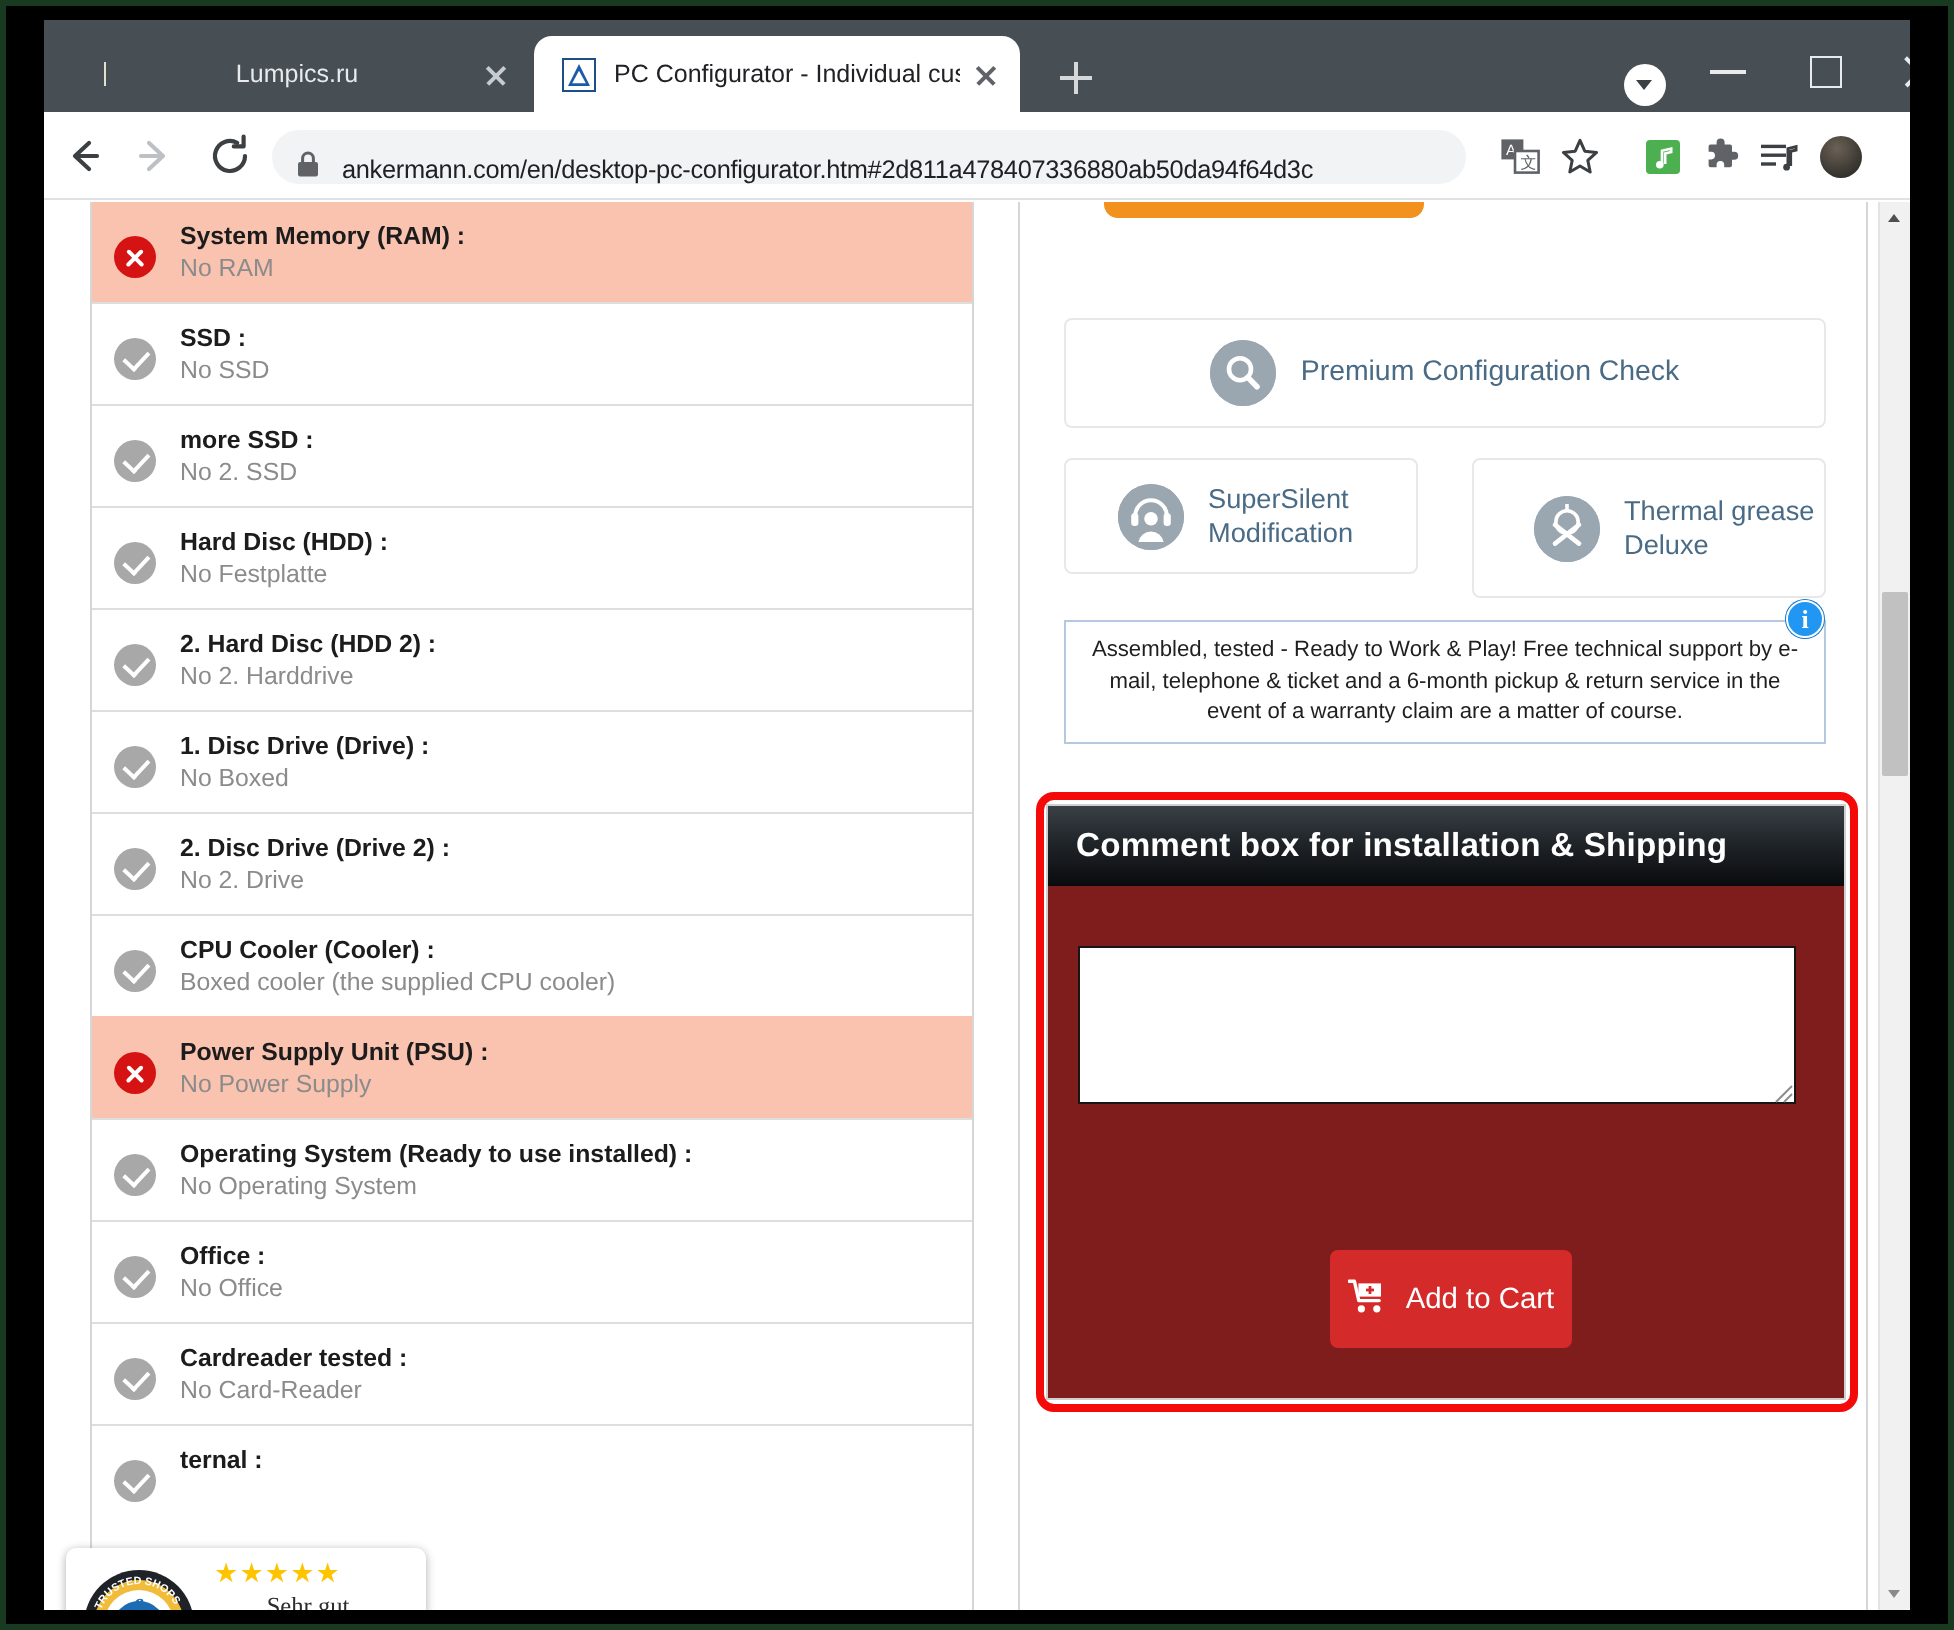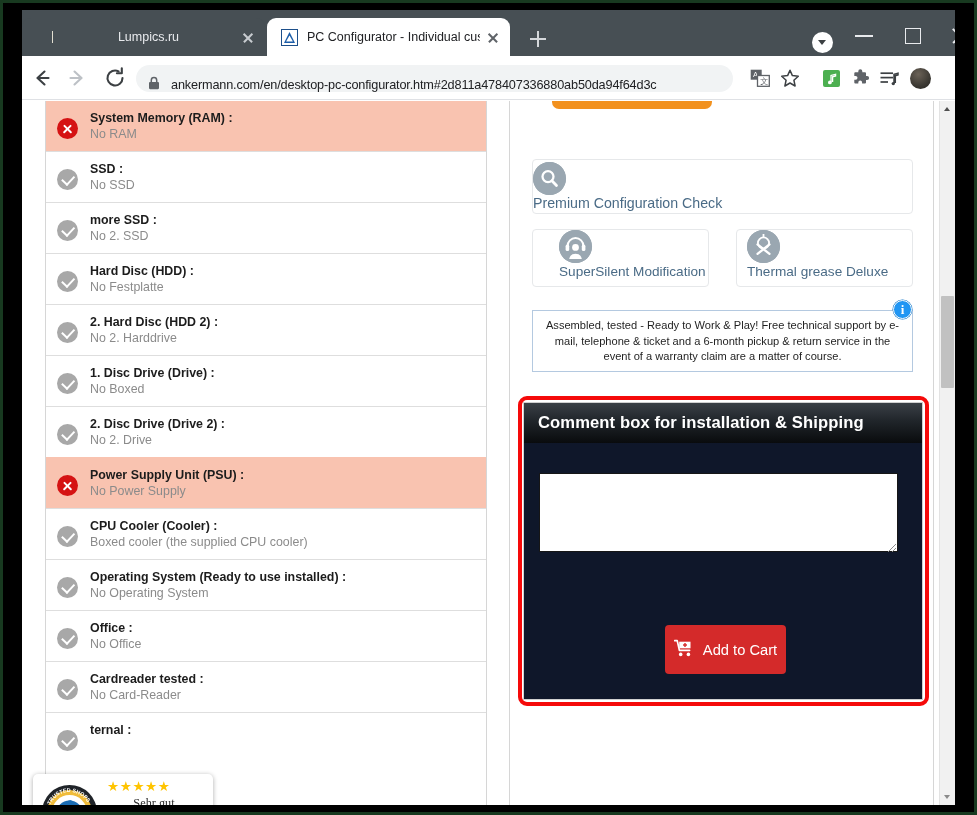--- a/index.html
+++ b/index.html
@@ -373,41 +373,40 @@
     background: #f2911e;
     border-radius: 7px;
     cursor: pointer;
   }
 
   .svc-card {
     background: #ffffff;
     border: 1px solid #e6e8ea;
     border-radius: 4px;
     display: flex;
-    align-items: flex-start;
-    cursor: pointer;
-    flex-direction: column;
+    align-items: center;
+    cursor: pointer;
   }
   #svc-premium {
     position: absolute;
     left: 22px; top: 58px;
     width: 381px; height: 55px;
     justify-content: center;
   }
   #svc-silent {
     position: absolute;
     left: 22px; top: 128px;
     width: 177px; height: 58px;
     padding-left: 26px;
   }
   #svc-thermal {
     position: absolute;
     left: 226px; top: 128px;
-    width: 177px; height: 58px;
-    padding-left: 10px;
+    width: 177px; height: 70px;
+    padding-left: 30px;
   }
   .svc-icon {
     flex: 0 0 33px;
     width: 33px; height: 33px;
     border-radius: 50%;
     background: #9aa7b1;
     margin-right: 12px;
     position: relative;
   }
   .svc-text {
@@ -457,21 +456,21 @@
     width: 411px; height: 310px;
     border: 4px solid #f50a0a;
     border-radius: 9px;
     background: #ffffff;
   }
   #comment-panel {
     position: absolute;
     left: 13px; top: 301px;
     width: 400px; height: 298px;
     border: 1px solid #d0d0d0;
-    background: #0f172a;
+    background: #7f1d1d;
   }
   #comment-header {
     height: 40px;
     background: linear-gradient(180deg, #3a4046 0%, #20252a 45%, #090b0d 100%);
     display: flex; align-items: center;
     padding-left: 14px;
   }
   #comment-title {
     font-size: 16.6px;
     font-weight: bold;
@@ -761,32 +760,32 @@
               <div class="cfg-value">No Boxed</div>
             </span>
           </div>
           <div class="cfg-row">
             <span class="cfg-icon ok"></span>
             <span class="cfg-texts">
               <div class="cfg-label">2. Disc Drive (Drive 2) :</div>
               <div class="cfg-value">No 2. Drive</div>
             </span>
           </div>
+          <div class="cfg-row">
+            <span class="cfg-icon ok"></span>
+            <span class="cfg-texts">
+              <div class="cfg-label">CPU Cooler (Cooler) :</div>
+              <div class="cfg-value">Boxed cooler (the supplied CPU cooler)</div>
+            </span>
+          </div>
           <div class="cfg-row error">
             <span class="cfg-icon bad"></span>
             <span class="cfg-texts">
               <div class="cfg-label">Power Supply Unit (PSU) :</div>
               <div class="cfg-value">No Power Supply</div>
-            </span>
-          </div>
-          <div class="cfg-row">
-            <span class="cfg-icon ok"></span>
-            <span class="cfg-texts">
-              <div class="cfg-label">CPU Cooler (Cooler) :</div>
-              <div class="cfg-value">Boxed cooler (the supplied CPU cooler)</div>
             </span>
           </div>
           <div class="cfg-row">
             <span class="cfg-icon ok"></span>
             <span class="cfg-texts">
               <div class="cfg-label">Operating System (Ready to use installed) :</div>
               <div class="cfg-value">No Operating System</div>
             </span>
           </div>
           <div class="cfg-row">

